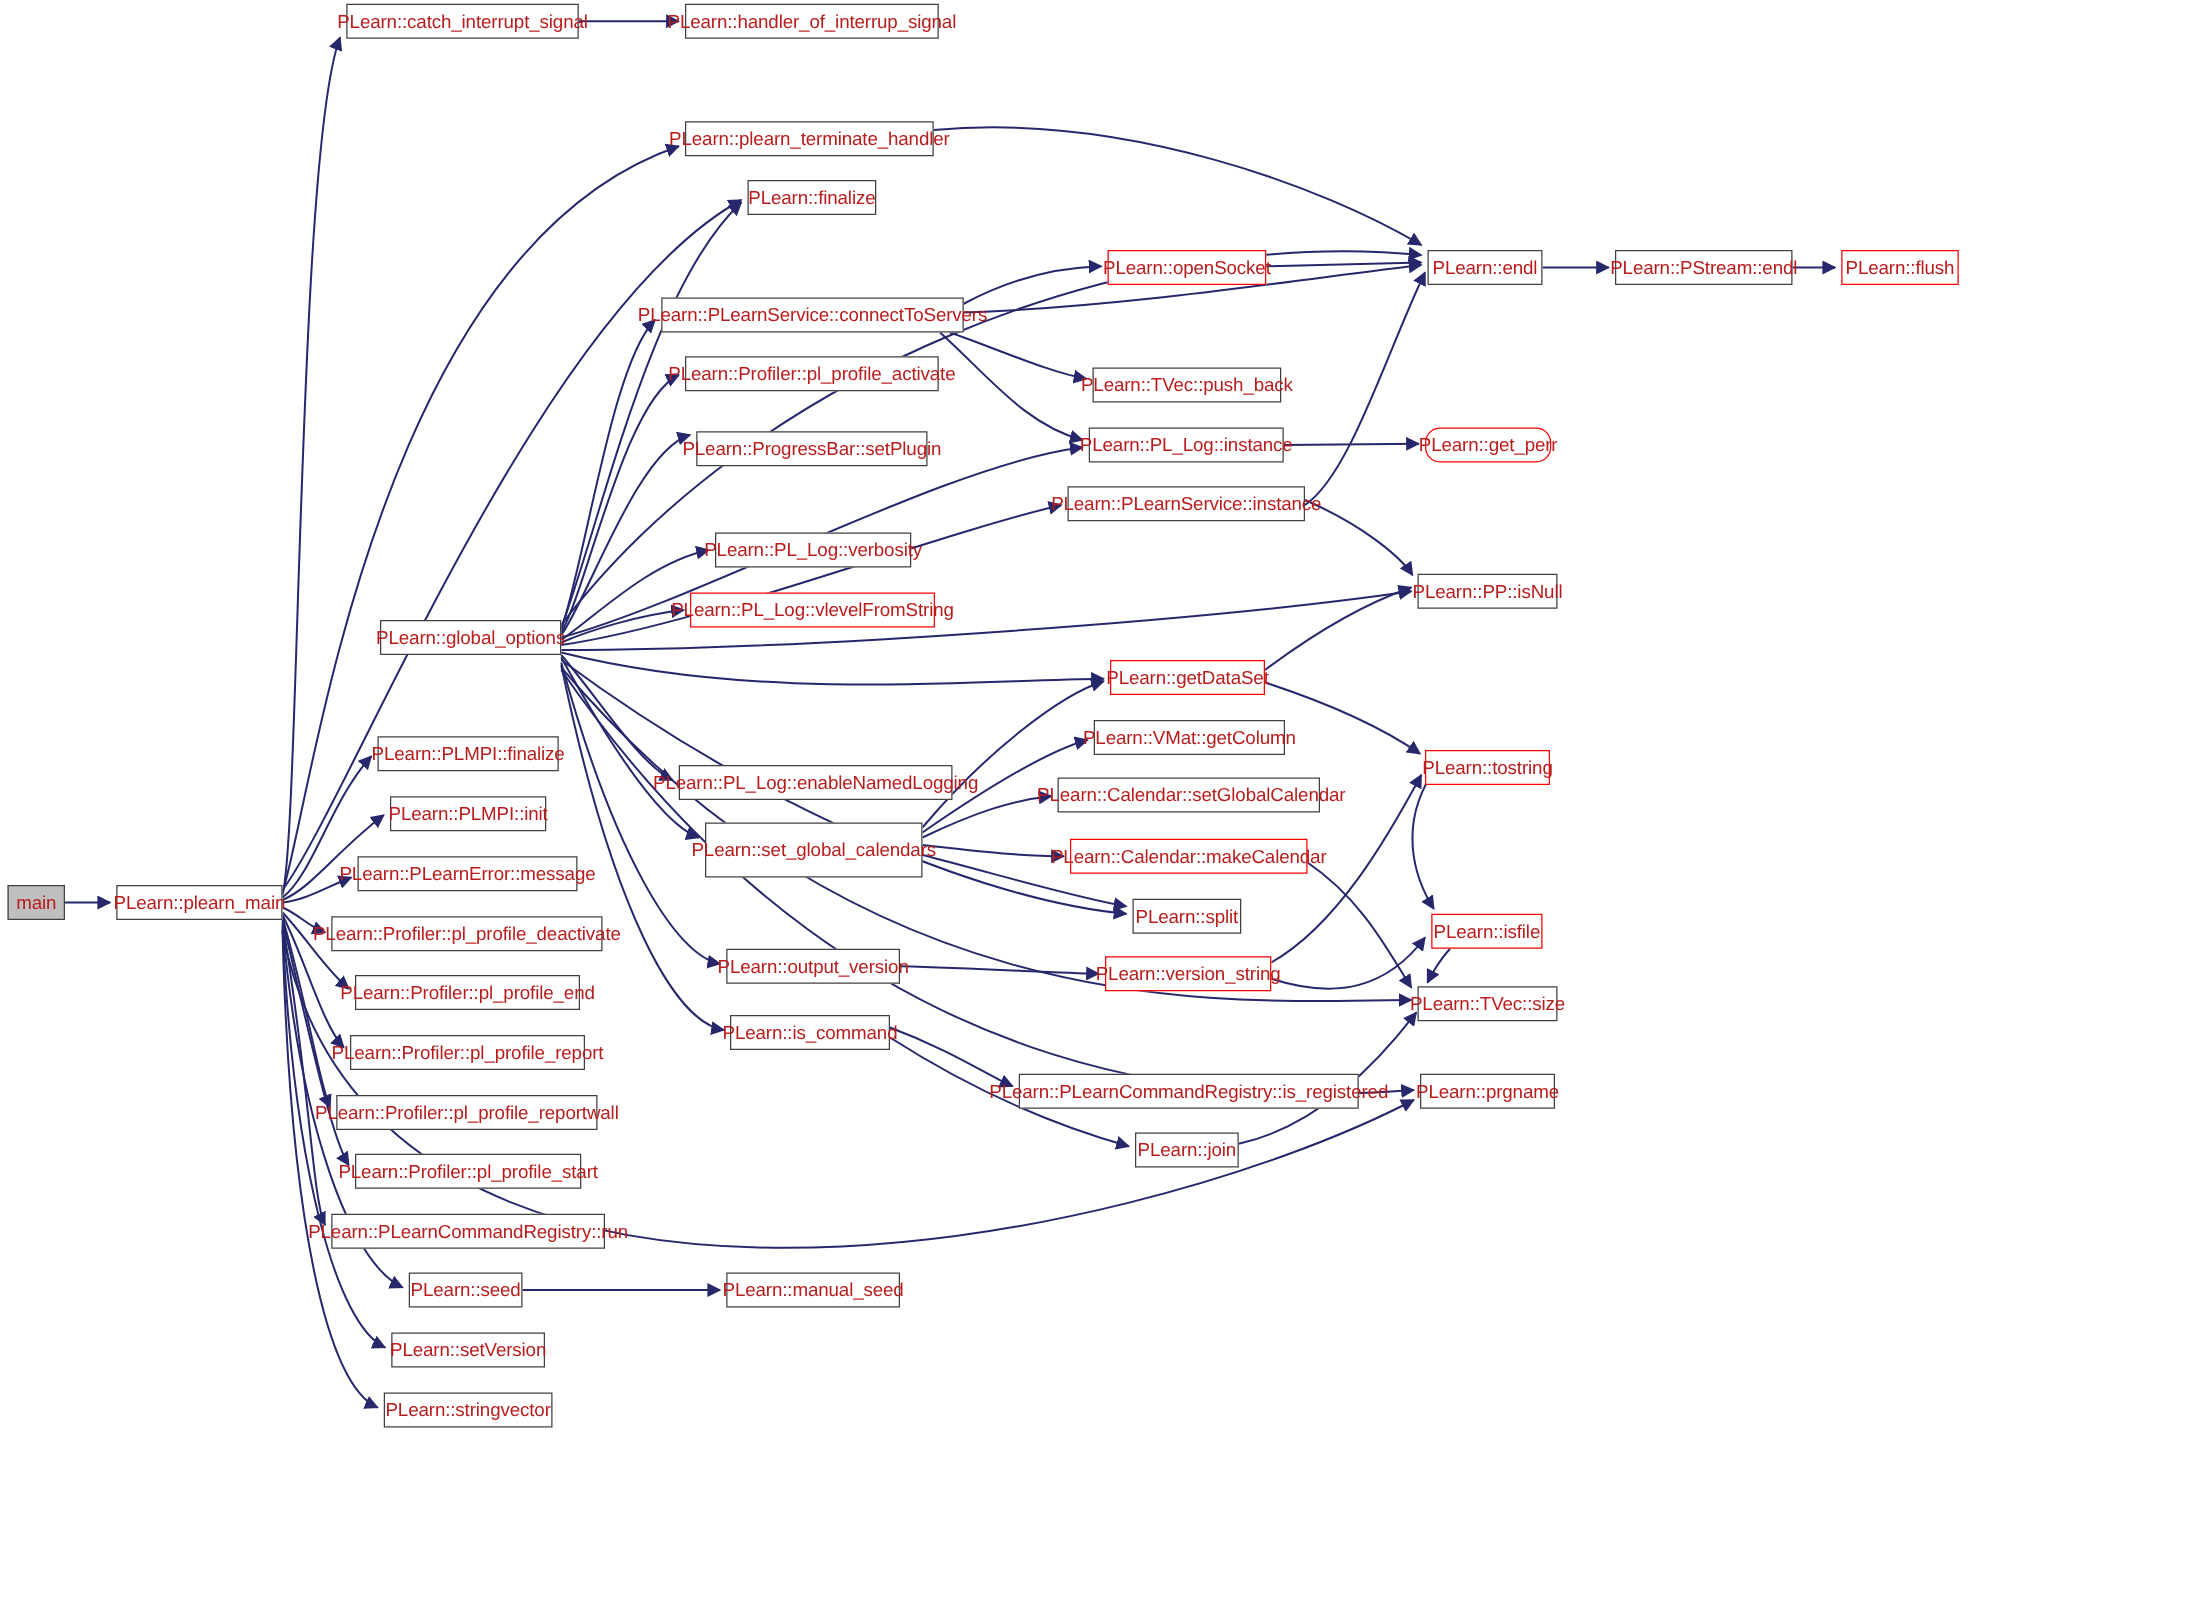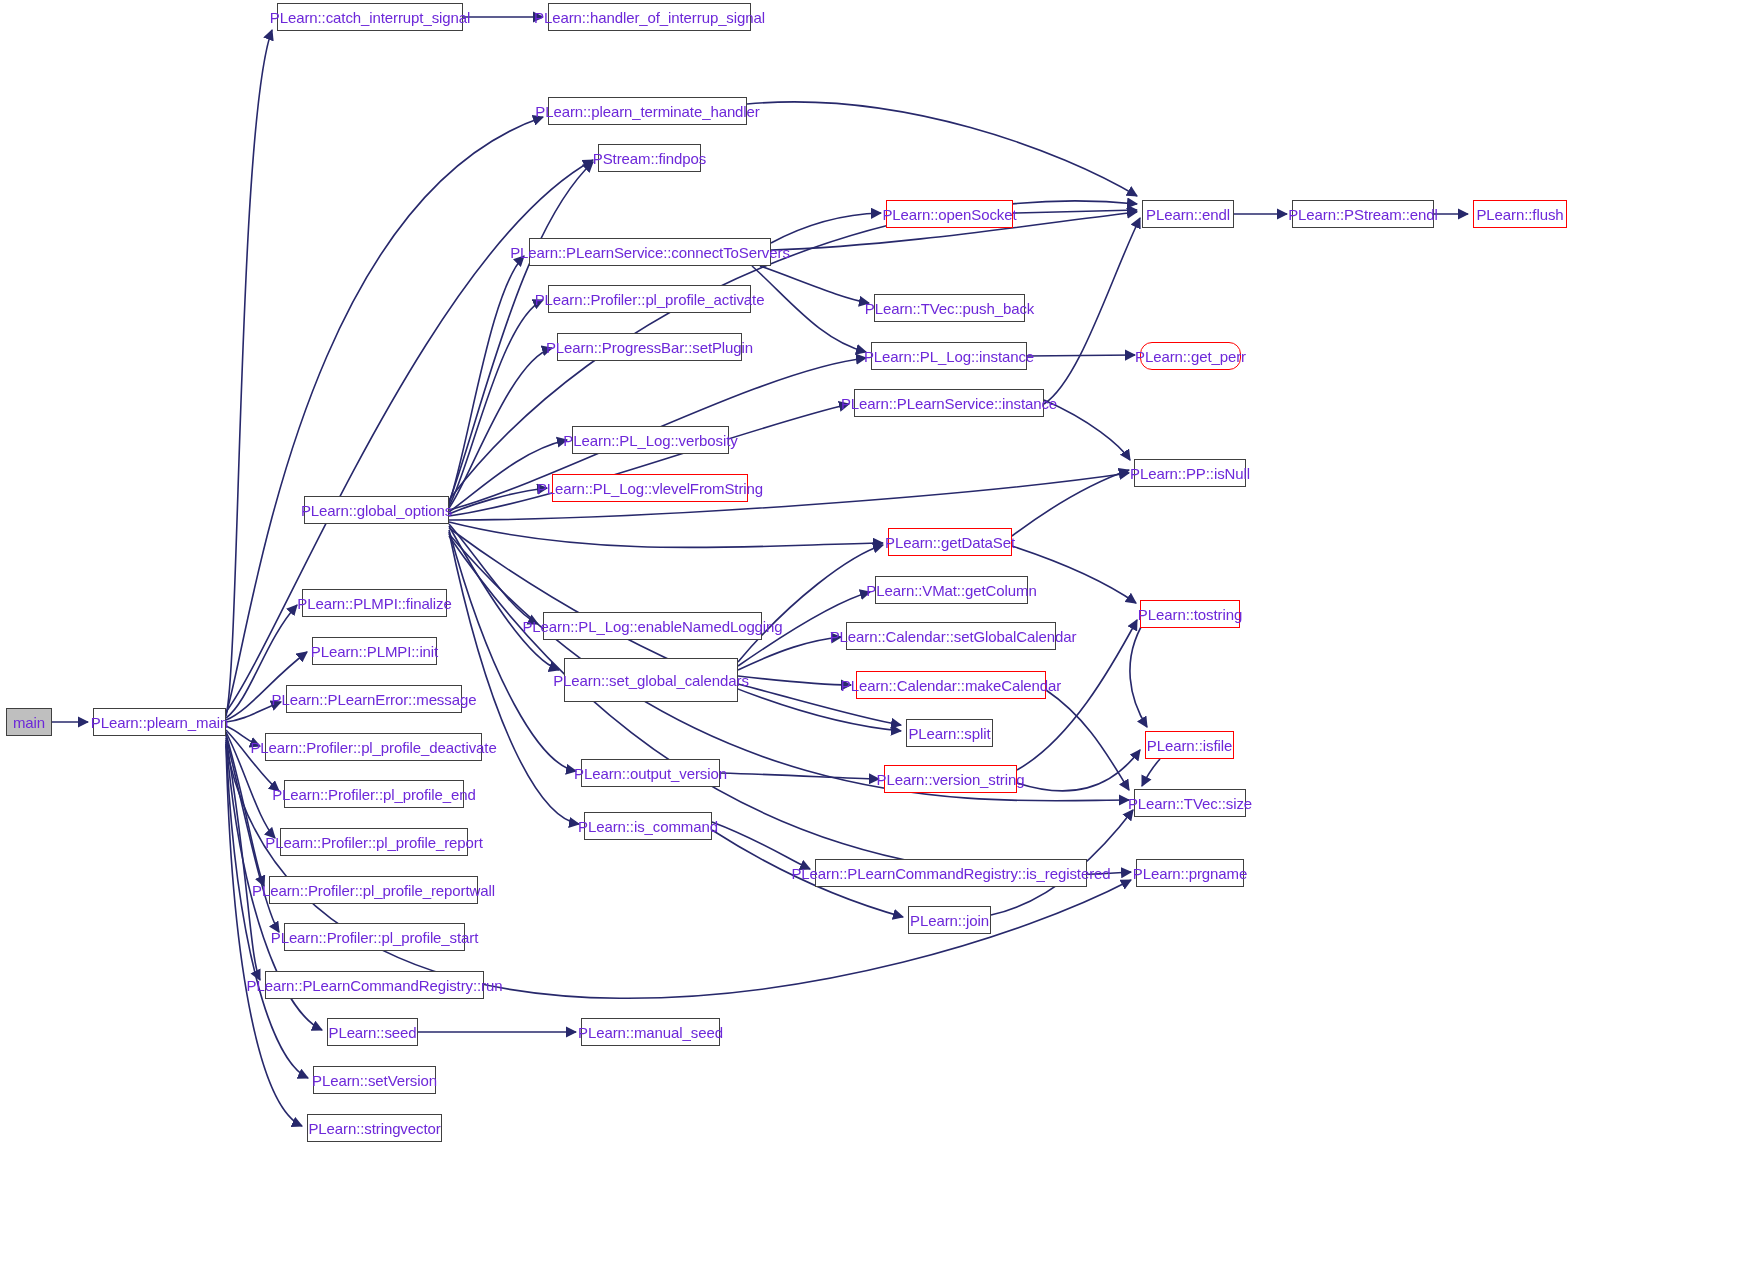--- a/index.html
+++ b/index.html
@@ -27,21 +27,21 @@
   .node {
     position: absolute;
     box-sizing: border-box;
     display: flex;
     align-items: center;
     justify-content: center;
     background: #ffffff;
     border: 1px solid #404040;
     font-size: 15px;
     line-height: 1;
-    color: #6d28d9;
+    color: #b91c1c;
     white-space: nowrap;
     letter-spacing: -0.1px;
     padding: 0 6px;
   }
   .node.red {
     border-color: #ff0000;
   }
   .node.root {
     background: #bfbfbf;
     border-color: #404040;
@@ -137,21 +137,21 @@
       <div class="node" style="left: 277px; top: 3px; width: 186px; height: 28px;">
         <span class="node-label">PLearn::catch_interrupt_signal</span>
       </div>
       <div class="node" style="left: 548px; top: 3px; width: 203px; height: 28px;">
         <span class="node-label">PLearn::handler_of_interrup_signal</span>
       </div>
       <div class="node" style="left: 548px; top: 97px; width: 199px; height: 28px;">
         <span class="node-label">PLearn::plearn_terminate_handler</span>
       </div>
       <div class="node" style="left: 598px; top: 144px; width: 103px; height: 28px;">
-        <span class="node-label">PStream::findpos</span>
+        <span class="node-label">PLearn::finalize</span>
       </div>
       <div class="node red" style="left: 886px; top: 200px; width: 127px; height: 28px;">
         <span class="node-label">PLearn::openSocket</span>
       </div>
       <div class="node" style="left: 529px; top: 238px; width: 242px; height: 28px;">
         <span class="node-label">PLearn::PLearnService::connectToServers</span>
       </div>
       <div class="node" style="left: 1142px; top: 200px; width: 92px; height: 28px;">
         <span class="node-label">PLearn::endl</span>
       </div>
@@ -160,21 +160,21 @@
       </div>
       <div class="node red" style="left: 1473px; top: 200px; width: 94px; height: 28px;">
         <span class="node-label">PLearn::flush</span>
       </div>
       <div class="node" style="left: 548px; top: 285px; width: 203px; height: 28px;">
         <span class="node-label">PLearn::Profiler::pl_profile_activate</span>
       </div>
       <div class="node" style="left: 874px; top: 294px; width: 151px; height: 28px;">
         <span class="node-label">PLearn::TVec::push_back</span>
       </div>
-      <div class="node" style="left: 557px; top: 333px; width: 185px; height: 28px;">
+      <div class="node" style="left: 557px; top: 345px; width: 185px; height: 28px;">
         <span class="node-label">PLearn::ProgressBar::setPlugin</span>
       </div>
       <div class="node" style="left: 871px; top: 342px; width: 156px; height: 28px;">
         <span class="node-label">PLearn::PL_Log::instance</span>
       </div>
       <div class="node red" style="left: 1140px; top: 342px; width: 101px; height: 28px; border-radius: 12px;">
         <span class="node-label">PLearn::get_perr</span>
       </div>
       <div class="node" style="left: 854px; top: 389px; width: 190px; height: 28px;">
         <span class="node-label">PLearn::PLearnService::instance</span>

